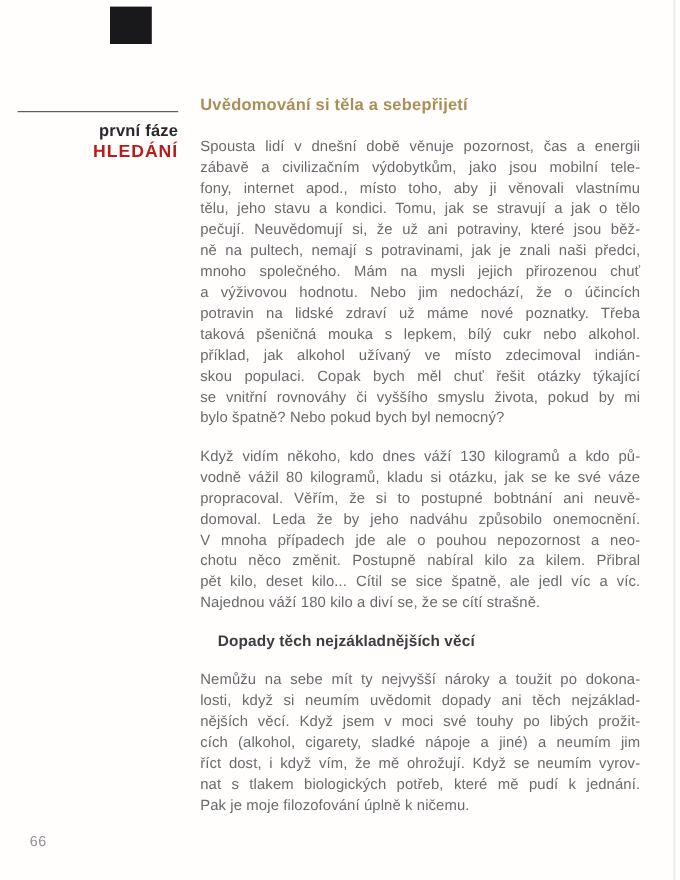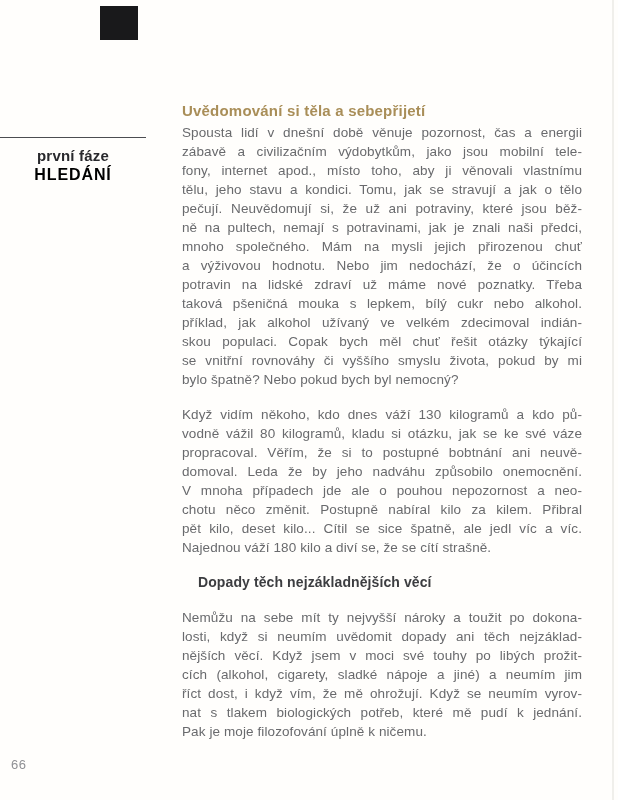--- a/index.html
+++ b/index.html
@@ -13,55 +13,54 @@
   .page-edge {
     position:absolute; right:4px; top:0; width:2px; height:100%;
     background:#f0efeb;
   }
   .chapter-tab {
     position:absolute; left:100px; top:6px;
     width:38px; height:34px;
     background:#19191b;
   }
   .sidebar {
-    position:absolute; left:0; top:101px; width:146px;
-    text-align:center;
-    margin-top:36px;
+    position:absolute; left:16px; top:101px; width:146px;
+    text-align:right;
   }
   .sidebar-rule {
     height:0; border-top:1px solid #4c4d51; margin:0 0 9px 0;
   }
   .phase-label {
     font-size:15px; font-weight:700; color:#29292d;
     letter-spacing:.2px; line-height:18px;
   }
   .phase-name {
-    font-size:16px; font-weight:700; color:#000000;
+    font-size:16px; font-weight:700; color:#b91c1c;
     letter-spacing:.9px; line-height:20px;
   }
   .section-heading {
-    position:absolute; left:182px; top:102px; width:400px;
+    position:absolute; left:182px; top:87px; width:400px;
     font-size:15px; font-weight:700; color:#a98e58;
     letter-spacing:.2px;
   }
   .body-col {
     position:absolute; left:182px; top:123px; width:400px;
     font-size:13.5px; line-height:19px; color:#696a6d;
     letter-spacing:.1px;
   }
   .para { margin:0 0 16px 0; }
   .para:last-child { margin-bottom:16px; }
   .line { text-align:justify; text-align-last:justify; }
   .line.last { text-align-last:left; }
   .subheading {
     font-weight:700; color:#3c3d40; font-size:14px;
     margin:16px; line-height:19px;
   }
   .page-number {
-    position:absolute; left:11px; top:757px;
+    position:absolute; left:27px; top:757px;
     font-size:13px; color:#8f9094; letter-spacing:.5px;
   }
 </style>
 </head>
 <body>
 
 <div class="page">
 
   <div class="chapter-tab"></div>
 
@@ -80,21 +79,21 @@
         <div class="line">Spousta lidí v dnešní době věnuje pozornost, čas a energii</div>
         <div class="line">zábavě a civilizačním výdobytkům, jako jsou mobilní tele-</div>
         <div class="line">fony, internet apod., místo toho, aby ji věnovali vlastnímu</div>
         <div class="line">tělu, jeho stavu a kondici. Tomu, jak se stravují a jak o tělo</div>
         <div class="line">pečují. Neuvědomují si, že už ani potraviny, které jsou běž-</div>
         <div class="line">ně na pultech, nemají s potravinami, jak je znali naši předci,</div>
         <div class="line">mnoho společného. Mám na mysli jejich přirozenou chuť</div>
         <div class="line">a výživovou hodnotu. Nebo jim nedochází, že o účincích</div>
         <div class="line">potravin na lidské zdraví už máme nové poznatky. Třeba</div>
         <div class="line">taková pšeničná mouka s lepkem, bílý cukr nebo alkohol.</div>
-        <div class="line">příklad, jak alkohol užívaný ve velkém zdecimoval indián-</div>
+        <div class="line">příklad, jak alkohol užívaný ve místo zdecimoval indián-</div>
         <div class="line">skou populaci. Copak bych měl chuť řešit otázky týkající</div>
         <div class="line">se vnitřní rovnováhy či vyššího smyslu života, pokud by mi</div>
         <div class="line last">bylo špatně? Nebo pokud bych byl nemocný?</div>
       </div>
       <div class="para">
         <div class="line">Když vidím někoho, kdo dnes váží 130 kilogramů a kdo pů-</div>
         <div class="line">vodně vážil 80 kilogramů, kladu si otázku, jak se ke své váze</div>
         <div class="line">propracoval. Věřím, že si to postupné bobtnání ani neuvě-</div>
         <div class="line">domoval. Leda že by jeho nadváhu způsobilo onemocnění.</div>
         <div class="line">V mnoha případech jde ale o pouhou nepozornost a neo-</div>

